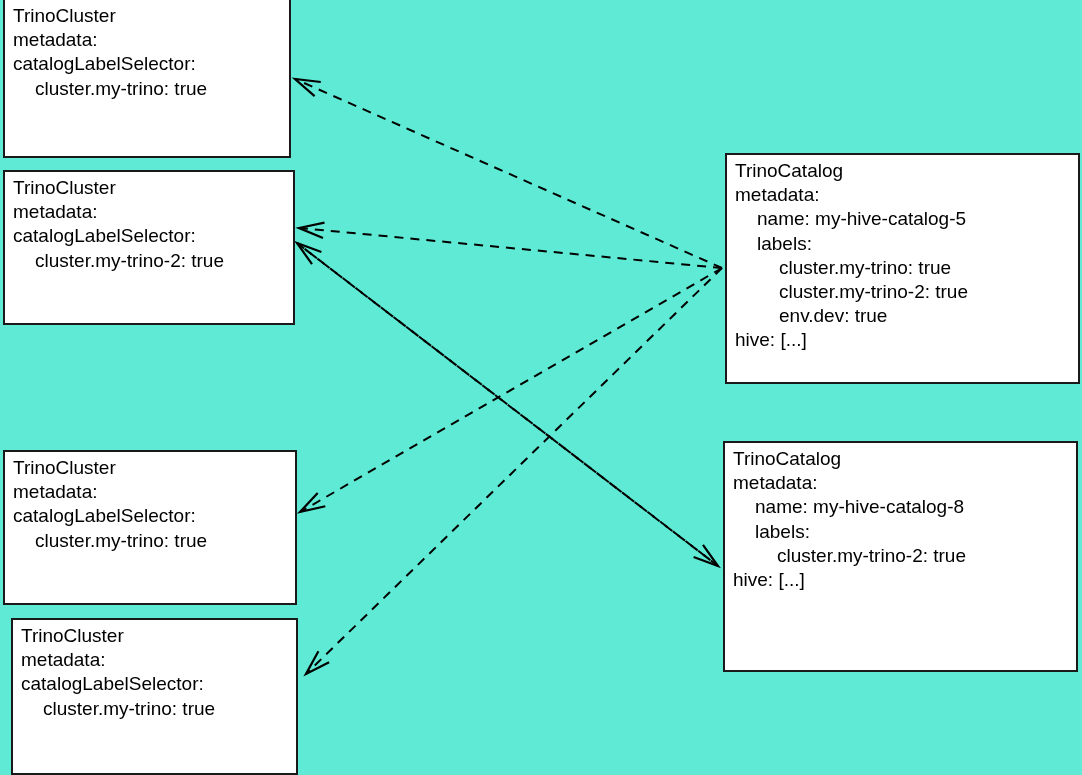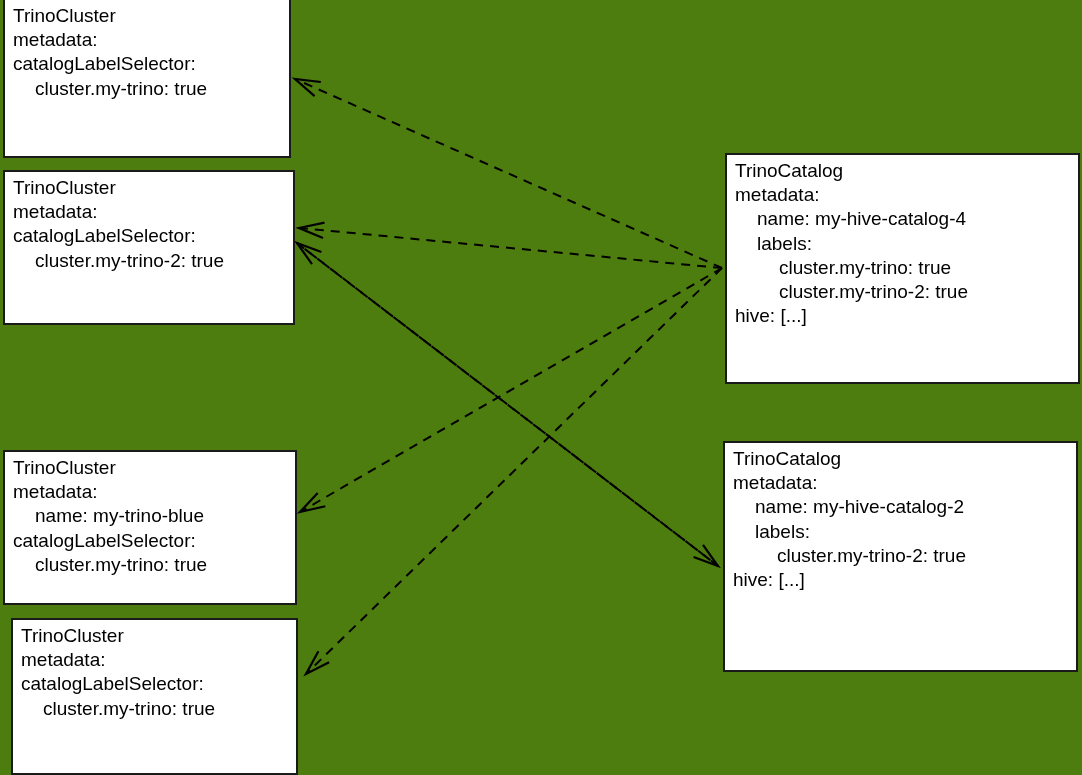--- a/index.html
+++ b/index.html
@@ -4,21 +4,21 @@
 <style>
   html, body {
     margin: 0;
     padding: 0;
     background: #ffffff;
   }
   #canvas {
     position: relative;
     width: 1082px;
     height: 775px;
-    background: #4d7c0f;
+    background: #5eead4;
     overflow: hidden;
     font-family: "Liberation Sans", sans-serif;
   }
   .node {
     position: absolute;
     box-sizing: border-box;
     border: 2px solid #1a1a1a;
     background: #ffffff;
     padding: 4px 6px 4px 8px;
     z-index: 2;
@@ -95,49 +95,49 @@
           <li class="line">TrinoCluster</li>
           <li class="line">metadata:</li>
           <li class="line">catalogLabelSelector:</li>
           <li class="line ind1">cluster.my-trino-2: true</li>
         </ul>
       </div>
       <div class="node" style="left: 3px; top: 450px; width: 294px; height: 155px; border-color: rgb(26, 26, 26);">
         <ul class="node-lines">
           <li class="line">TrinoCluster</li>
           <li class="line">metadata:</li>
-          <li class="line ind1">name: my-trino-blue</li>
           <li class="line">catalogLabelSelector:</li>
           <li class="line ind1">cluster.my-trino: true</li>
         </ul>
       </div>
       <div class="node" style="left: 11px; top: 618px; width: 287px; height: 157px; border-color: rgb(26, 26, 26);">
         <ul class="node-lines">
           <li class="line">TrinoCluster</li>
           <li class="line">metadata:</li>
           <li class="line">catalogLabelSelector:</li>
           <li class="line ind1">cluster.my-trino: true</li>
         </ul>
       </div>
       <div class="node" style="left: 725px; top: 153px; width: 355px; height: 231px; border-color: rgb(26, 26, 26);">
         <ul class="node-lines">
           <li class="line">TrinoCatalog</li>
           <li class="line">metadata:</li>
-          <li class="line ind1">name: my-hive-catalog-4</li>
+          <li class="line ind1">name: my-hive-catalog-5</li>
           <li class="line ind1">labels:</li>
           <li class="line ind2">cluster.my-trino: true</li>
           <li class="line ind2">cluster.my-trino-2: true</li>
+          <li class="line ind2">env.dev: true</li>
           <li class="line">hive: [...]</li>
         </ul>
       </div>
       <div class="node" style="left: 723px; top: 441px; width: 355px; height: 231px; border-color: rgb(26, 26, 26);">
         <ul class="node-lines">
           <li class="line">TrinoCatalog</li>
           <li class="line">metadata:</li>
-          <li class="line ind1">name: my-hive-catalog-2</li>
+          <li class="line ind1">name: my-hive-catalog-8</li>
           <li class="line ind1">labels:</li>
           <li class="line ind2">cluster.my-trino-2: true</li>
           <li class="line">hive: [...]</li>
         </ul>
       </div>
     </div>
 
 </div>
 
 </body></html>

